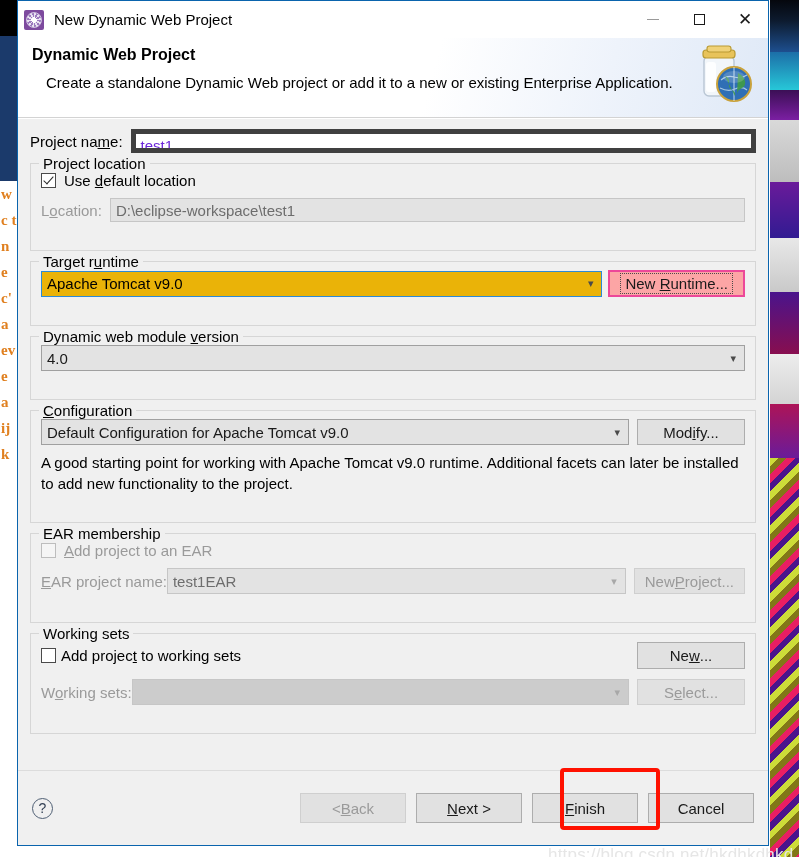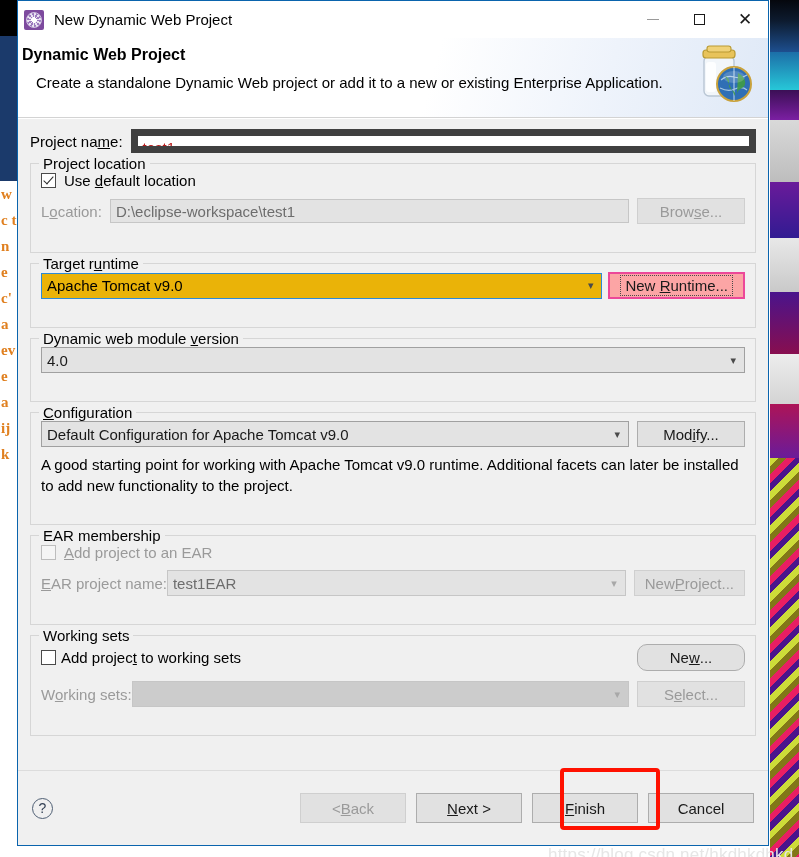--- a/index.html
+++ b/index.html
@@ -157,21 +157,21 @@
     color: #1a1a1a;
   }
 
   
   .header {
     height: 80px;
     min-height: 80px;
     background: linear-gradient(105deg, #ffffff 0%, #ffffff 55%, #eef3fb 78%, #dfe9f7 100%);
     border-bottom: 1px solid #d3d3d3;
     position: relative;
-    padding: 8px 0 0 4px;
+    padding: 8px 0 0 14px;
     box-sizing: border-box;
   }
   .header-title {
     font-size: 16px;
     font-weight: bold;
     color: #000;
     margin: 0 0 10px 0;
   }
   .header-desc {
     font-size: 15px;
@@ -205,24 +205,24 @@
     font-size: 15px;
     color: #000;
     white-space: nowrap;
   }
   .lbl.dim { color: #9a9a9a; }
   u { text-decoration: underline; }
 
   .textinput {
     flex: 1 1 auto;
     height: 24px;
-    border: 7px solid #404040;
-    background: #ffffff;
-    font-size: 15px;
-    color: #b91c1c;
+    border: 5px solid #404040;
+    background: #ffffff;
+    font-size: 15px;
+    color: #6d28d9;
     padding: 0 5px;
     line-height: 24px;
     box-sizing: border-box;
     margin-left: 8px;
     overflow: hidden;
     white-space: nowrap;
   }
   .textinput.disabled {
     background: #e3e3e3;
     border: 1px solid #c6c6c6;
@@ -465,25 +465,20 @@
 
     <div class="group">
       <div class="group-title">Project location</div>
       <div class="cb-row">
         <div class="checkbox checked"></div>
         <span class="lbl"><span>Use </span><u>d</u><span>efault location</span></span>
       </div>
       <div class="row" style="margin-bottom:0;">
         <span class="lbl dim"><span>L</span><u>o</u><span>cation:</span></span>
         <div class="textinput disabled">D:\eclipse-workspace\test1</div>
-        <div class="btn disabled" style="margin-left:8px;min-width:108px;height:26px;">
-            <span>Brow</span>
-            <u>s</u>
-            <span>e...</span>
-          </div>
       </div>
     </div>
 
     <div class="group">
       <div class="group-title"><span>Target r</span><u>u</u><span>ntime</span></div>
       <div class="row" style="margin-bottom:0;">
         <div class="combo focused" style="margin-left:0;">
           <span>Apache Tomcat v9.0</span>
           <span class="caret">▾</span>
         </div>
@@ -537,21 +532,21 @@
             <span>roject...</span>
           </div>
       </div>
     </div>
 
     <div class="group">
       <div class="group-title">Working sets</div>
       <div class="row">
         <div class="checkbox" style="margin-right:5px;"></div>
         <span class="lbl"><span>Add projec</span><u>t</u><span> to working sets</span></span>
-        <div class="btn" style="margin-left:auto;min-width:108px;height:27px;border-radius:10px;">
+        <div class="btn" style="margin-left:auto;min-width:108px;height:27px;">
             <span>Ne</span>
             <u>w</u>
             <span>...</span>
           </div>
       </div>
       <div class="row" style="margin-bottom:0;">
         <span class="lbl dim"><span>W</span><u>o</u><span>rking sets:</span></span>
         <div class="combo disabled" style="background:#cccccc;">
           <span></span>
           <span class="caret">▾</span>

